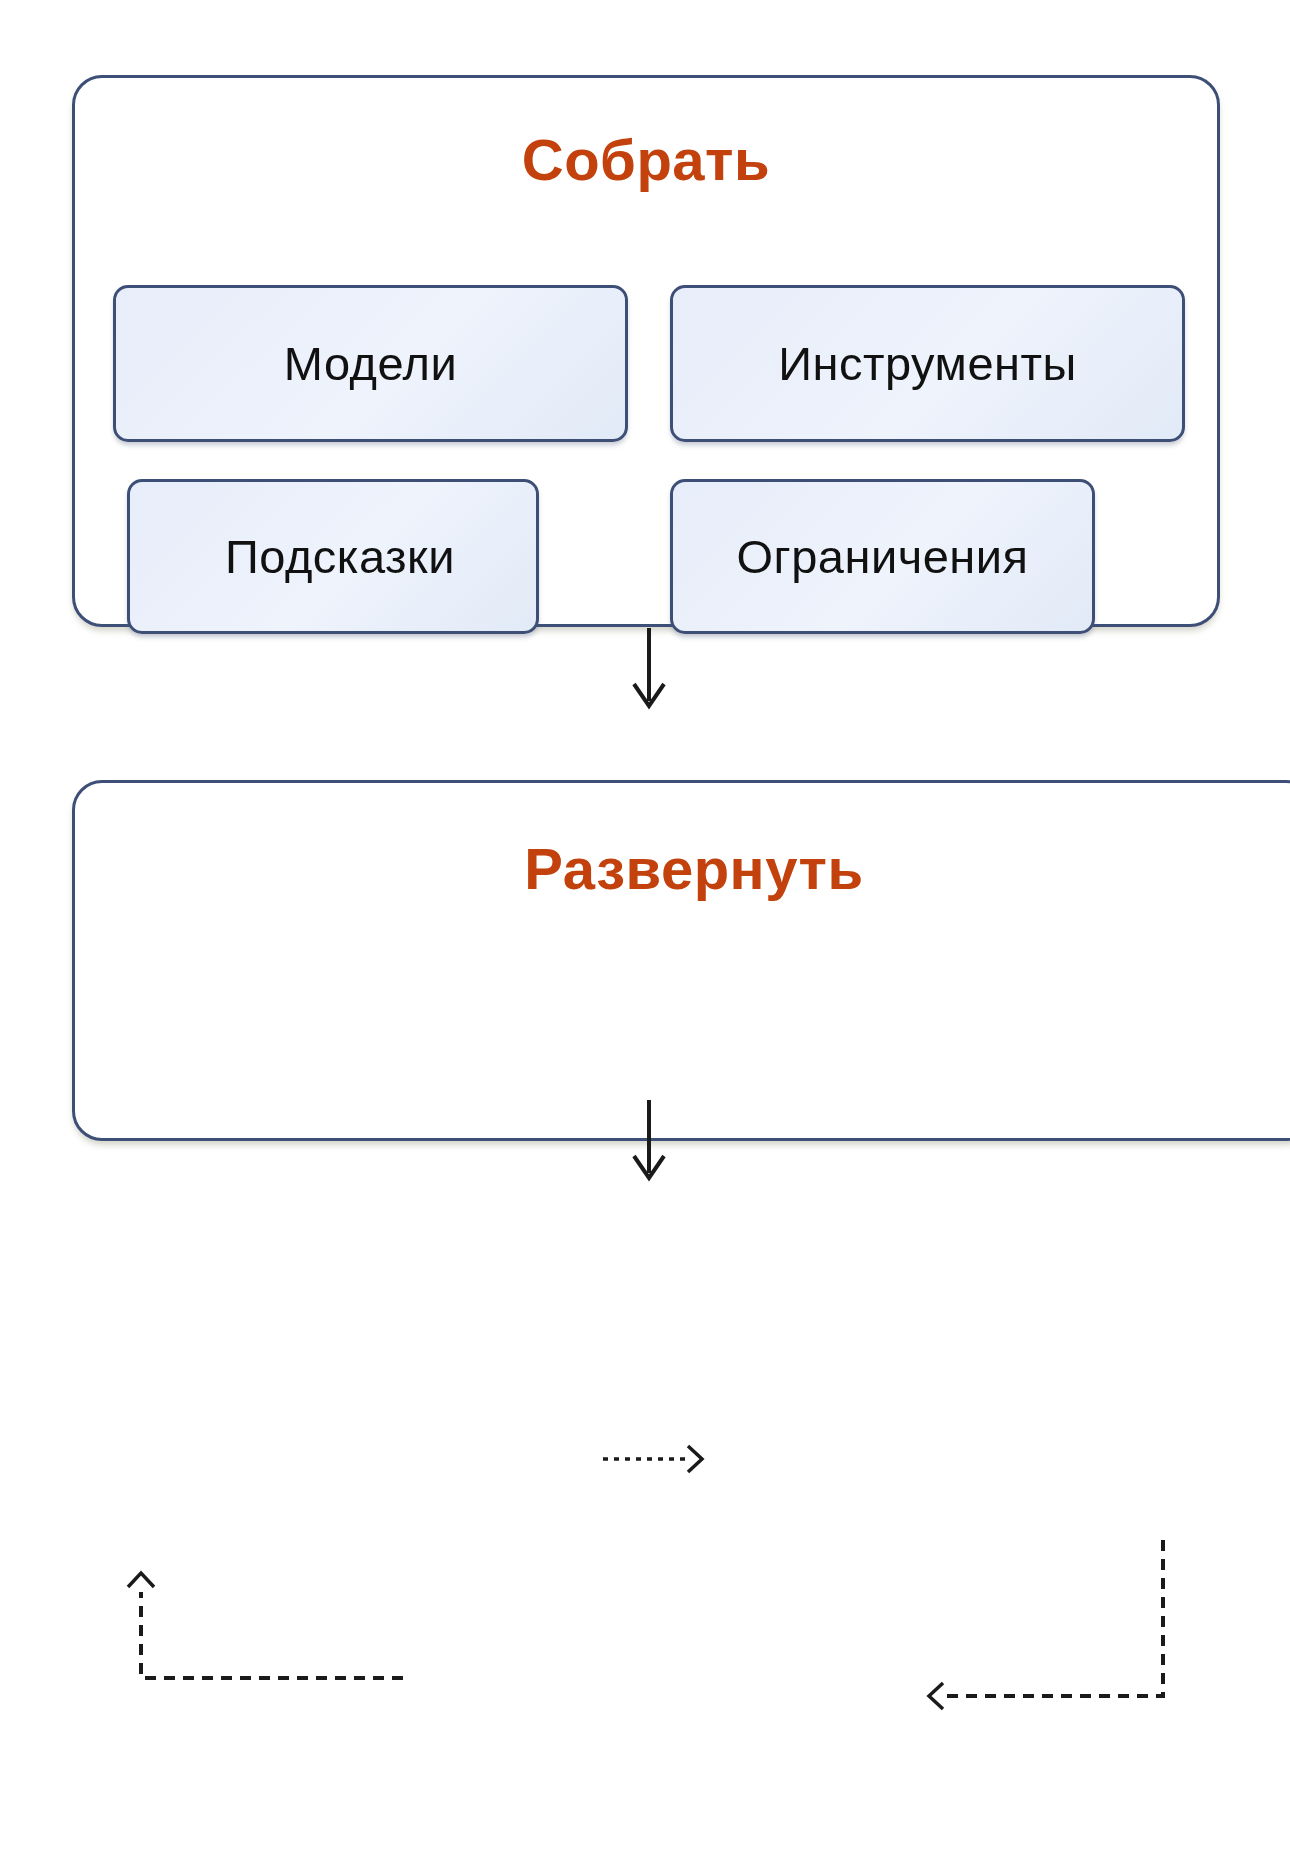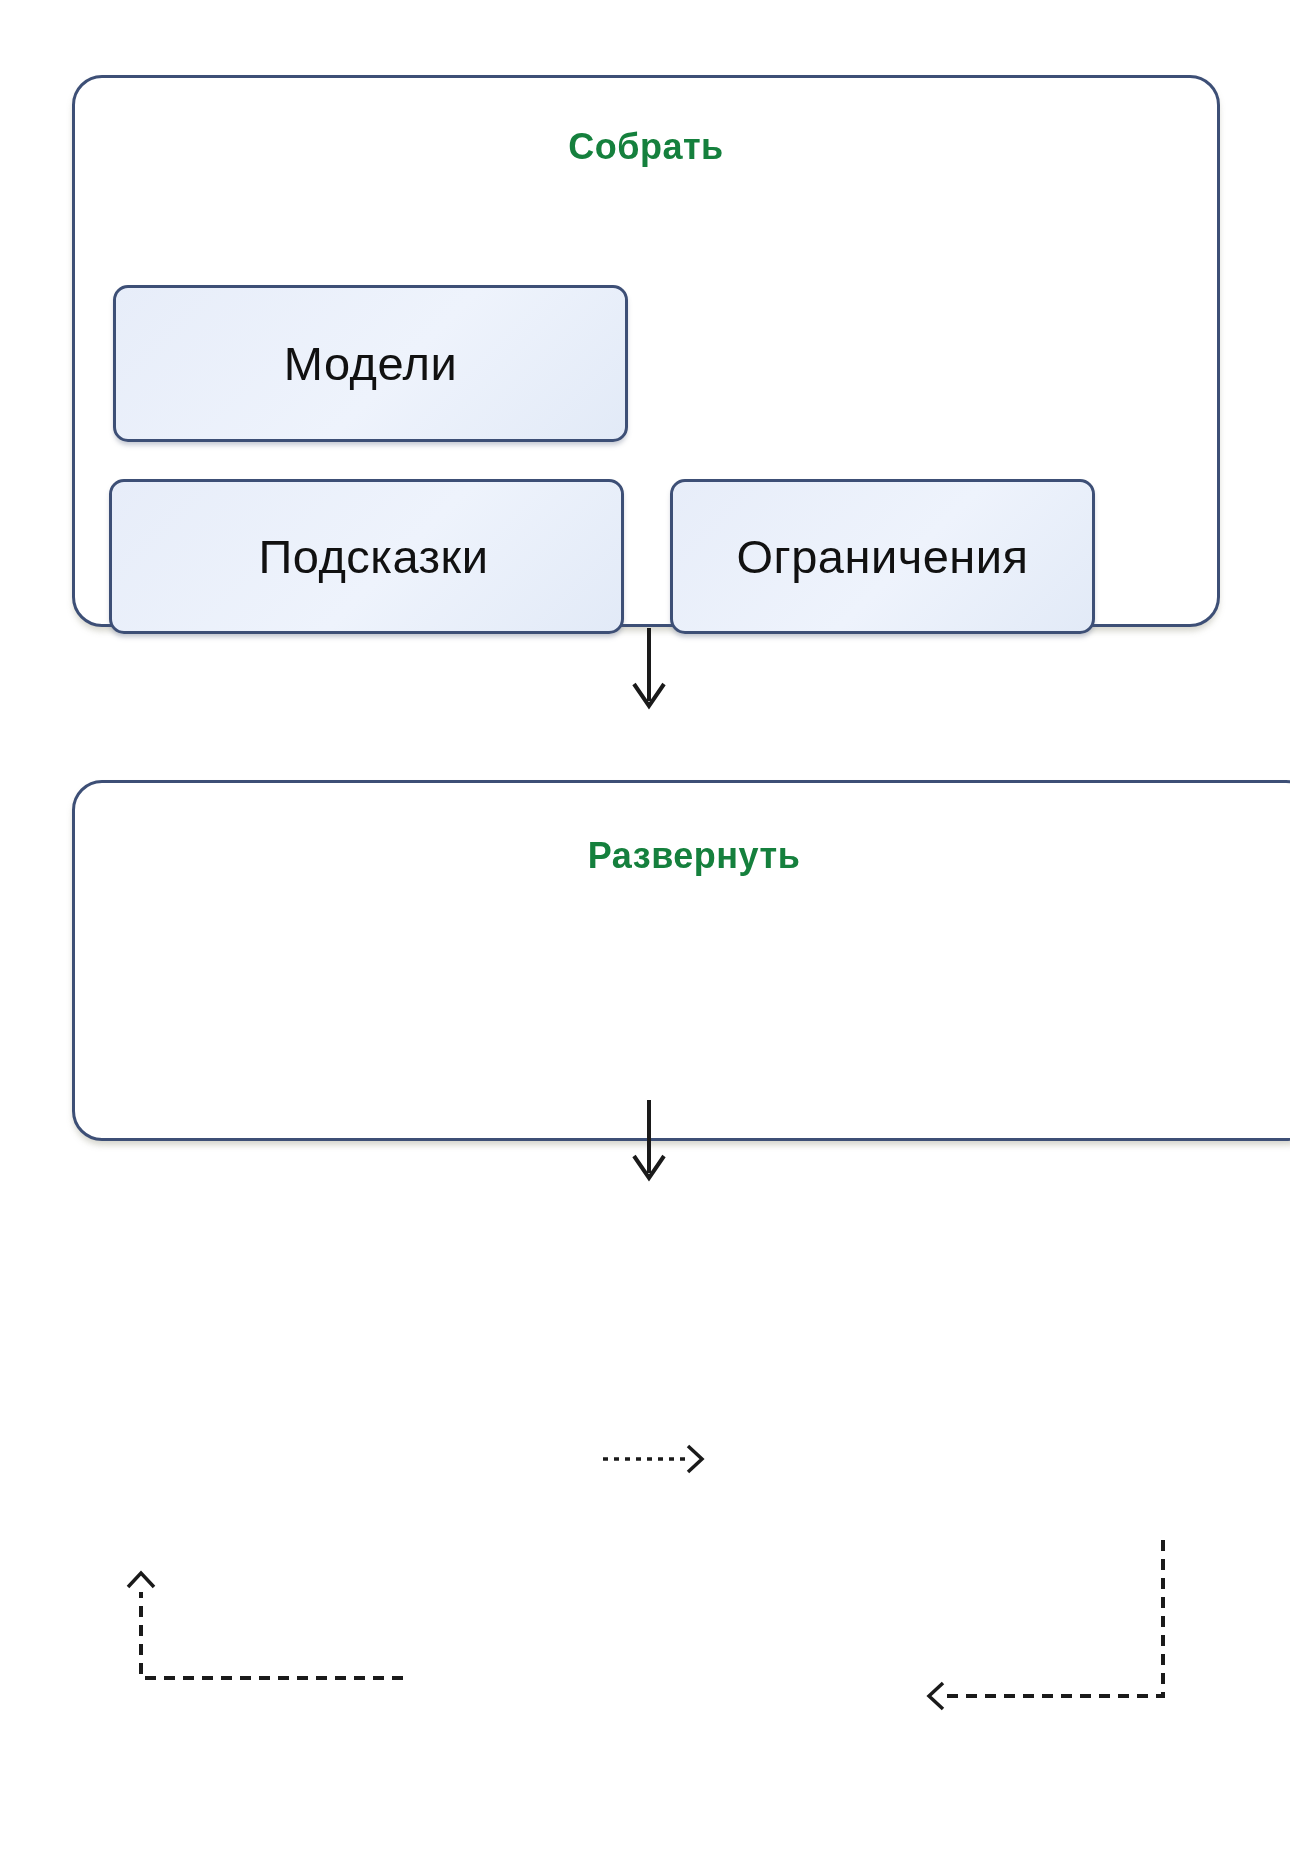--- a/index.html
+++ b/index.html
@@ -21,23 +21,23 @@
     background: #ffffff;
     border: 3.5px solid #3d4f76;
     border-radius: 30px;
     box-shadow: 0 5px 6px -1px rgba(135, 135, 112, 0.35);
   }
   .section-title {
     position: absolute;
     left: 0;
     right: 0;
     text-align: center;
-    font-size: 36px;
+    font-size: 58px;
     font-weight: 700;
-    color: #15803d;
+    color: #c2410c;
     letter-spacing: 0.5px;
   }
   .node {
     position: absolute;
     box-sizing: border-box;
     border: 3px solid #3d4f76;
     border-radius: 15px;
     background: linear-gradient(135deg, #e7edf9 0%, #eef3fc 55%, #e2eaf7 100%);
     box-shadow: 0 4px 5px -1px rgba(90, 100, 130, 0.35);
     display: flex;
@@ -53,21 +53,21 @@
   #sec-assemble  { left: 72px;  top: 75px;   width: 1148px; height: 552px; }
   #sec-deploy    { left: 72px;  top: 780px;  width: 1244px; height: 361px; }
   #sec-optimize  { left: 72px;  top: 1208px; width: 1148px; height: 569px; }
 
   #title-assemble  { top: 48px; }
   #title-deploy    { top: 52px; }
   #title-optimize  { top: 42px; }
 
   #node-models      { left: 38px;  top: 168px; width: 515px;  height: 157px; }
   #node-tools       { left: 595px; top: 168px; width: 515px;  height: 157px; }
-  #node-prompts     { left: 34px;  top: 362px; width: 515px;  height: 155px; padding-left: 14px; }
+  #node-prompts     { left: 52px;  top: 362px; width: 412px;  height: 155px; padding-left: 14px; }
   #node-guardrails  { left: 595px; top: 362px; width: 425px;  height: 155px; }
   #node-ui          { left: 36px;  top: 171px; width: 1074px; height: 155px; }
   #node-optimization { left: 38px;  top: 174px; width: 485px; height: 153px; }
   #node-alignment    { left: 638px; top: 175px; width: 472px; height: 154px; }
   #node-monitoring   { left: 333px; top: 392px; width: 484px; height: 155px; }
 
   .arrow-layer {
     position: absolute;
     left: 0;
     top: 0;
@@ -87,20 +87,23 @@
 </style>
 </head>
 <body>
 
 <div class="canvas">
 
   <div class="section" id="sec-assemble">
     <div class="section-title" id="title-assemble">Собрать</div>
     <div class="node" id="node-models">
       <span>Модели</span>
+    </div>
+    <div class="node" id="node-tools">
+      <span>Инструменты</span>
     </div>
     <div class="node" id="node-prompts">
       <span>Подсказки</span>
     </div>
     <div class="node" id="node-guardrails">
       <span>Ограничения</span>
     </div>
   </div>
 
   <div class="section" id="sec-deploy">

